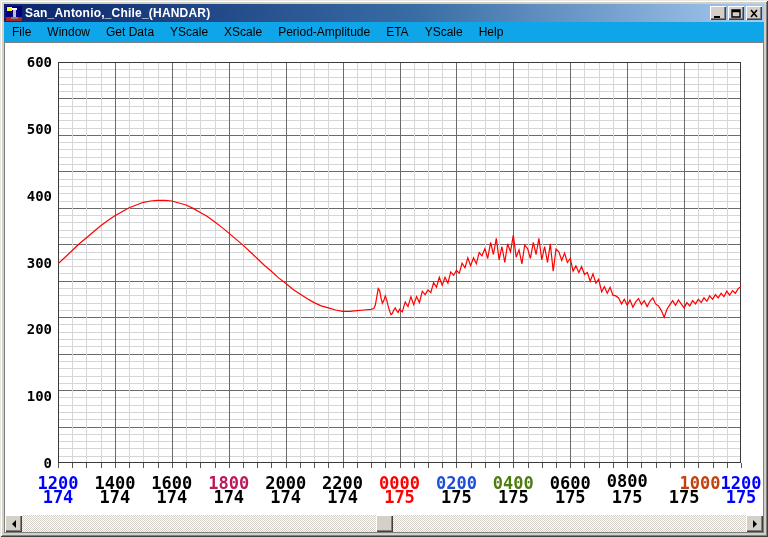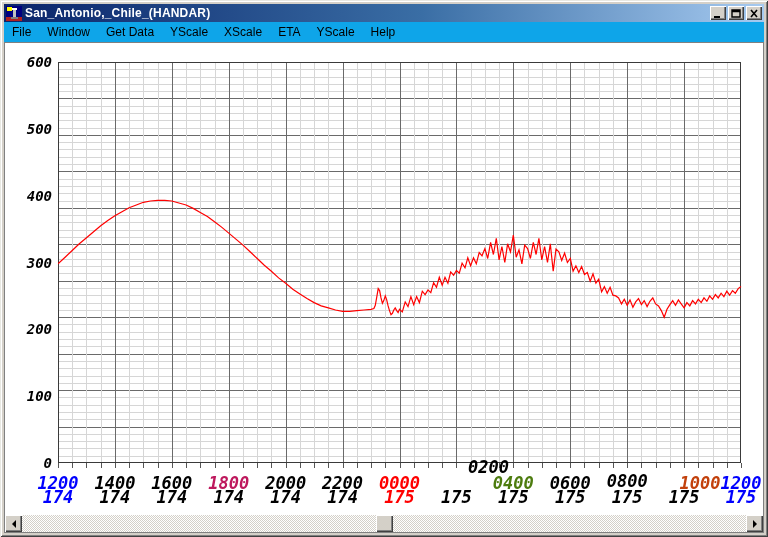--- a/index.html
+++ b/index.html
@@ -14,21 +14,21 @@
   .app-icon{width:16px;height:15px;margin-right:3px;flex:0 0 auto;}
   .title-text{color:#ffffff;font-weight:bold;font-size:12px;line-height:18px;
               letter-spacing:0.2px;white-space:nowrap;flex:1 1 auto;}
   .win-buttons{display:flex;gap:2px;margin-right:2px;}
   .win-btn{width:16px;height:14px;background:#d4d0c8;display:flex;align-items:center;justify-content:center;
            box-shadow:inset 1px 1px 0 #ffffff, inset -1px -1px 0 #404040, inset -2px -2px 0 #808080;}
   .menubar{position:absolute;left:4px;top:22px;right:4px;height:20px;background:#0ea5e9;
            display:flex;align-items:center;font-size:12px;color:#000;}
   .menu-item{padding:2px 8px;white-space:nowrap;}
   .client{position:absolute;left:4px;top:42px;right:4px;bottom:4px;background:#ffffff;
-          border:1px solid #808080;font-style:italic;}
+          border:1px solid #808080;}
   .plot-wrap{position:absolute;left:0;top:0;right:0;bottom:17px;}
   #plot-svg{position:absolute;left:53px;top:19px;}
   .ylabel{position:absolute;width:44px;text-align:right;
           font-family:"DejaVu Sans Mono",monospace;font-weight:bold;font-size:14px;color:#000;}
   .xtick{position:absolute;transform:translateX(-50%);
          font-family:"DejaVu Sans Mono",monospace;font-weight:bold;font-size:17px;white-space:nowrap;}
   .scrollbar{position:absolute;left:0;right:0;bottom:0;height:17px;
              background:repeating-conic-gradient(#ffffff 0% 25%, #d4d0c8 0% 50%) 0 0 / 2px 2px;}
   .sb-btn{position:absolute;top:0;width:17px;height:17px;background:#d4d0c8;
           display:flex;align-items:center;justify-content:center;
@@ -74,20 +74,21 @@
       </span>
     </span>
   </div>
 
   <div class="menubar">
     <span class="menu-item">File</span>
     <span class="menu-item">Window</span>
     <span class="menu-item">Get Data</span>
     <span class="menu-item">YScale</span>
     <span class="menu-item">XScale</span>
+    <span class="menu-item">Period-Amplitude</span>
     <span class="menu-item">ETA</span>
     <span class="menu-item">YScale</span>
     <span class="menu-item">Help</span>
   </div>
 
   <div class="client">
     <div class="plot-wrap">
       <svg id="plot-svg" width="684" height="407" viewBox="0 0 684 407">
           <line x1="0" y1="7.5" x2="683" y2="7.5" stroke="#d6d6d6" stroke-width="1"></line>
           <line x1="0" y1="15.5" x2="683" y2="15.5" stroke="#d6d6d6" stroke-width="1"></line>
@@ -259,21 +260,21 @@
           <span class="xtick" style="left: 166.833px; top: 430px; color: rgb(0, 0, 0);">1600</span>
           <span class="xtick" style="left: 166.833px; top: 444px; color: rgb(0, 0, 0);">174</span>
           <span class="xtick" style="left: 223.75px; top: 430px; color: #be185d;">1800</span>
           <span class="xtick" style="left: 223.75px; top: 444px; color: rgb(0, 0, 0);">174</span>
           <span class="xtick" style="left: 280.667px; top: 430px; color: rgb(0, 0, 0);">2000</span>
           <span class="xtick" style="left: 280.667px; top: 444px; color: rgb(0, 0, 0);">174</span>
           <span class="xtick" style="left: 337.583px; top: 430px; color: rgb(0, 0, 0);">2200</span>
           <span class="xtick" style="left: 337.583px; top: 444px; color: rgb(0, 0, 0);">174</span>
           <span class="xtick" style="left: 394.5px; top: 430px; color: rgb(255, 0, 0);">0000</span>
           <span class="xtick" style="left: 394.5px; top: 444px; color: rgb(255, 0, 0);">175</span>
-          <span class="xtick" style="left: 451.417px; top: 414px; color: #000000; margin-left: 32px;">0200</span>
+          <span class="xtick" style="left: 451.417px; top: 430px; color: #1d4ed8;">0200</span>
           <span class="xtick" style="left: 451.417px; top: 444px; color: rgb(0, 0, 0);">175</span>
           <span class="xtick" style="left: 508.333px; top: 430px; color: #4d7c0f;">0400</span>
           <span class="xtick" style="left: 508.333px; top: 444px; color: rgb(0, 0, 0);">175</span>
           <span class="xtick" style="left: 565.25px; top: 430px; color: rgb(0, 0, 0);">0600</span>
           <span class="xtick" style="left: 565.25px; top: 444px; color: rgb(0, 0, 0);">175</span>
           <span class="xtick" style="left: 622.167px; top: 428px; color: rgb(0, 0, 0);">0800</span>
           <span class="xtick" style="left: 622.167px; top: 444px; color: rgb(0, 0, 0);">175</span>
           <span class="xtick" style="left: 679.083px; top: 430px; color: #c2410c; margin-left: 16px;">1000</span>
           <span class="xtick" style="left: 679.083px; top: 444px; color: rgb(0, 0, 0);">175</span>
           <span class="xtick" style="left: 736px; top: 430px; color: rgb(0, 0, 255);">1200</span>

